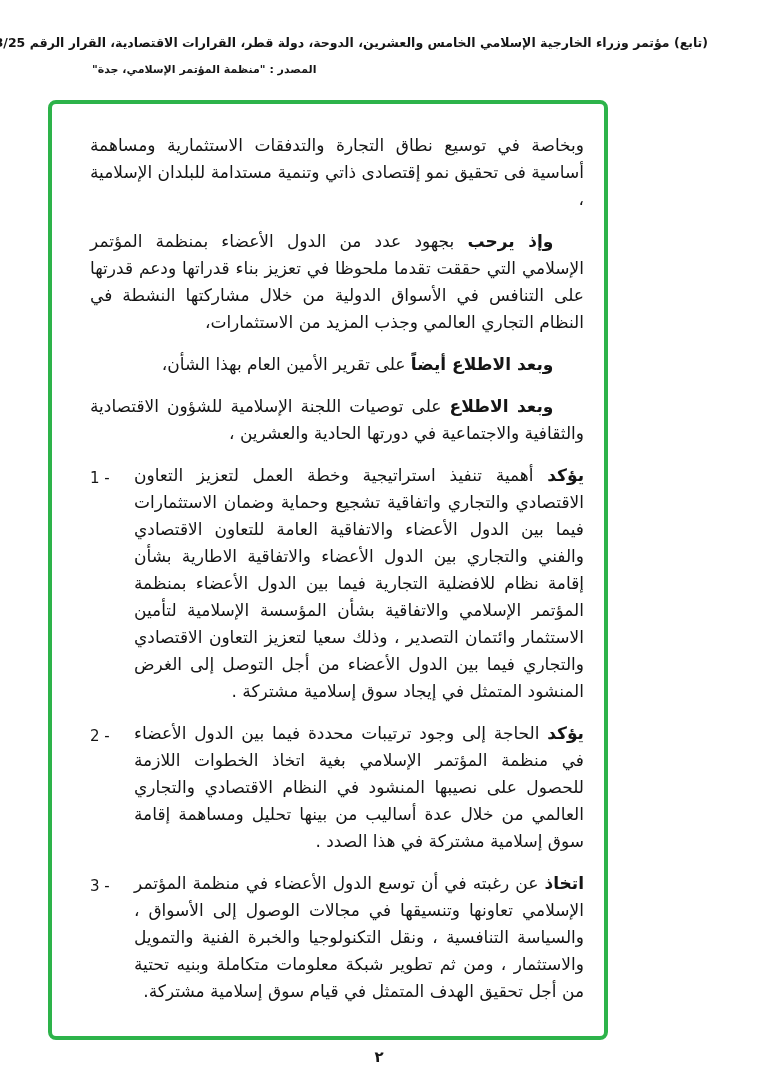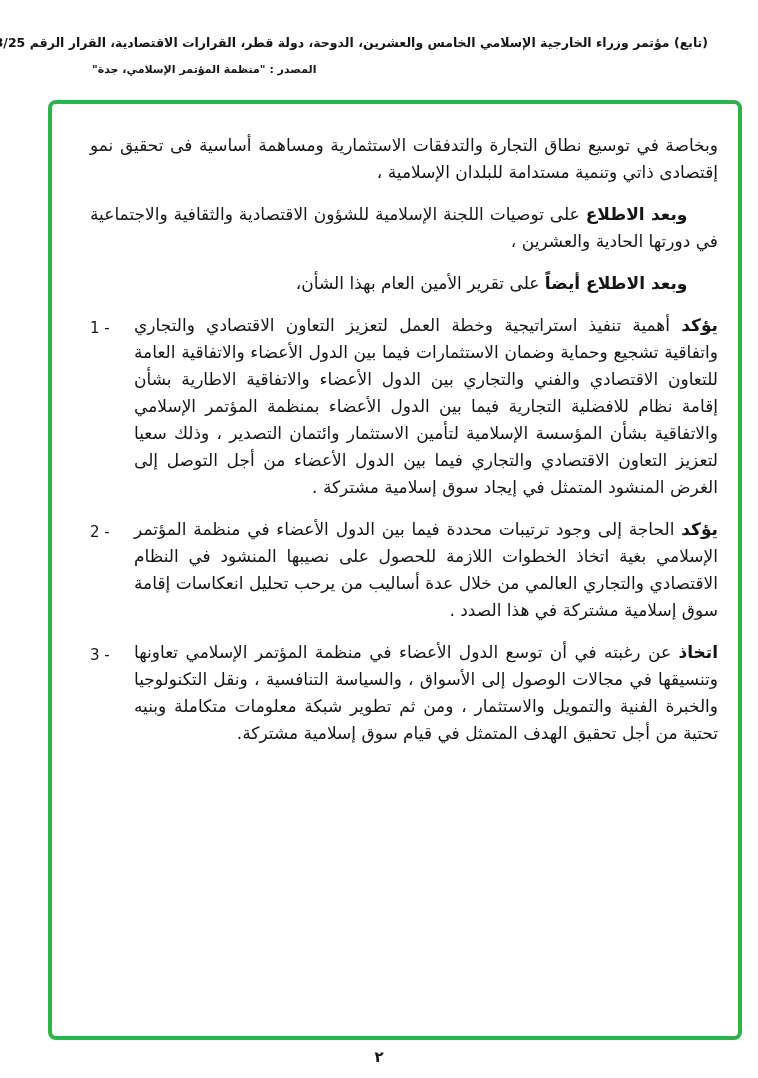--- a/index.html
+++ b/index.html
@@ -36,21 +36,21 @@
     font-weight: bold;
     font-size: 11px;
     margin-top: 11px;
     text-align: left;
     padding-left: 52px;
   }
   .frame {
     position: absolute;
     left: 48px;
     top: 100px;
-    width: 694px;
+    width: 560px;
     height: 940px;
     box-sizing: border-box;
     border: 4px solid #2db34a;
     border-radius: 8px;
     padding: 28px 20px 10px 38px;
     background: #ffffff;
   }
   .content {
     direction: rtl;
     text-align: justify;
@@ -104,45 +104,49 @@
     <div class="header-line2">المصدر : "منظمة المؤتمر الإسلامي، جدة"</div>
   </div>
 
   <div class="frame" style="border-color: rgb(45, 179, 74);">
     <div class="content">
 
       <p>
         <span>وبخاصة في توسيع نطاق التجارة والتدفقات الاستثمارية ومساهمة أساسية فى تحقيق نمو إقتصادى ذاتي وتنمية مستدامة للبلدان الإسلامية ،</span>
       </p>
 
+      <p class="indent">
+        <b class="lead">وإذ يرحب</b>
+        <span>بجهود عدد من الدول الأعضاء بمنظمة المؤتمر الإسلامي التي حققت تقدما ملحوظا في تعزيز بناء قدراتها ودعم قدرتها على التنافس في الأسواق الدولية من خلال مشاركتها النشطة في النظام التجاري العالمي وجذب المزيد من الاستثمارات،</span>
+      </p>
 
+
+      <p class="indent">
+        <b class="lead">وبعد الاطلاع أيضاً</b>
+        <span>على تقرير الأمين العام بهذا الشأن،</span>
+      </p>
 
       <p class="indent">
         <b class="lead">وبعد الاطلاع</b>
         <span>على توصيات اللجنة الإسلامية للشؤون الاقتصادية والثقافية والاجتماعية في دورتها الحادية والعشرين ،</span>
-      </p>
-
-      <p class="indent">
-        <b class="lead">وبعد الاطلاع أيضاً</b>
-        <span>على تقرير الأمين العام بهذا الشأن،</span>
       </p>
 
       <div class="item">
         <div class="item-num">1 -</div>
         <div class="item-text">
           <b class="lead">يؤكد</b>
           <span>أهمية تنفيذ استراتيجية وخطة العمل لتعزيز التعاون الاقتصادي والتجاري واتفاقية تشجيع وحماية وضمان الاستثمارات فيما بين الدول الأعضاء والاتفاقية العامة للتعاون الاقتصادي والفني والتجاري بين الدول الأعضاء والاتفاقية الاطارية بشأن إقامة نظام للافضلية التجارية فيما بين الدول الأعضاء بمنظمة المؤتمر الإسلامي والاتفاقية بشأن المؤسسة الإسلامية لتأمين الاستثمار وائتمان التصدير ، وذلك سعيا لتعزيز التعاون الاقتصادي والتجاري فيما بين الدول الأعضاء من أجل التوصل إلى الغرض المنشود المتمثل في إيجاد سوق إسلامية مشتركة .</span>
         </div>
       </div>
 
       <div class="item">
         <div class="item-num">2 -</div>
         <div class="item-text">
           <b class="lead">يؤكد</b>
-          <span>الحاجة إلى وجود ترتيبات محددة فيما بين الدول الأعضاء في منظمة المؤتمر الإسلامي بغية اتخاذ الخطوات اللازمة للحصول على نصيبها المنشود في النظام الاقتصادي والتجاري العالمي من خلال عدة أساليب من يرحب تحليل انعكاسات إقامة سوق إسلامية مشتركة في هذا الصدد .</span>
+          <span>الحاجة إلى وجود ترتيبات محددة فيما بين الدول الأعضاء في منظمة المؤتمر الإسلامي بغية اتخاذ الخطوات اللازمة للحصول على نصيبها المنشود في النظام الاقتصادي والتجاري العالمي من خلال عدة أساليب من بينها تحليل ومساهمة إقامة سوق إسلامية مشتركة في هذا الصدد .</span>
         </div>
       </div>
 
       <div class="item">
         <div class="item-num">3 -</div>
         <div class="item-text">
           <b class="lead">اتخاذ</b>
           <span>عن رغبته في أن توسع الدول الأعضاء في منظمة المؤتمر الإسلامي تعاونها وتنسيقها في مجالات الوصول إلى الأسواق ، والسياسة التنافسية ، ونقل التكنولوجيا والخبرة الفنية والتمويل والاستثمار ، ومن ثم تطوير شبكة معلومات متكاملة وبنيه تحتية من أجل تحقيق الهدف المتمثل في قيام سوق إسلامية مشتركة.</span>
         </div>
       </div>

